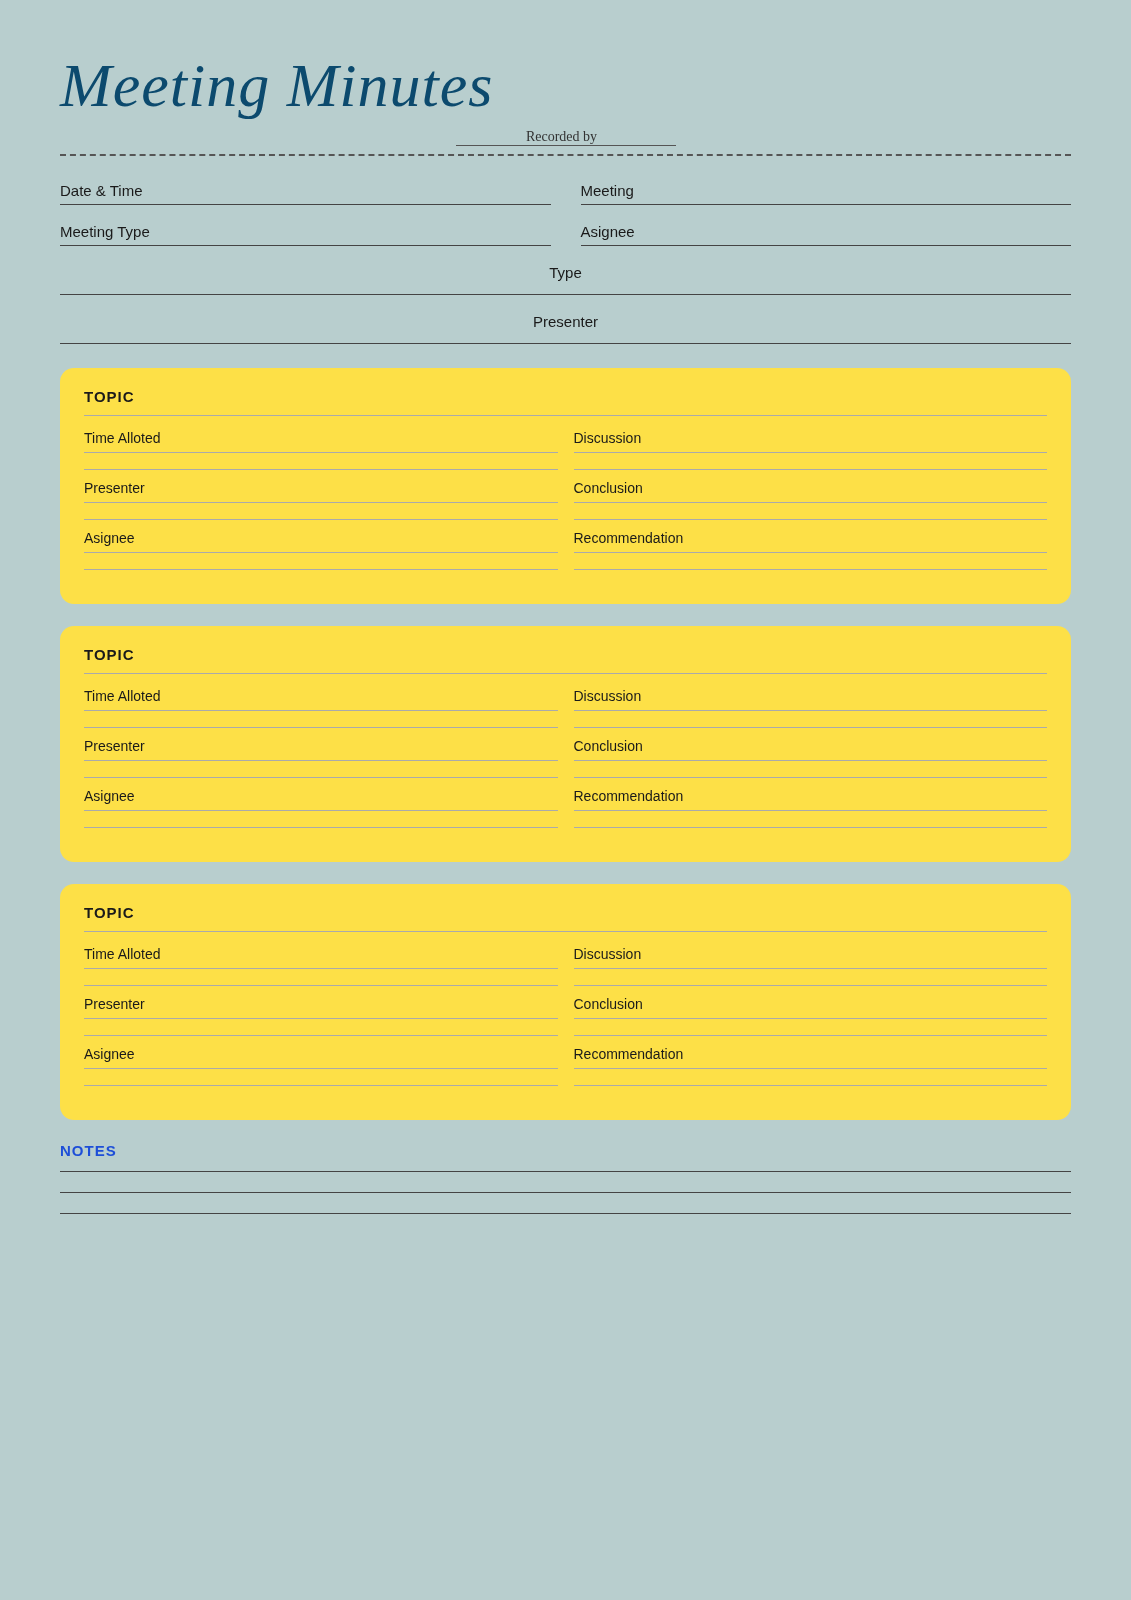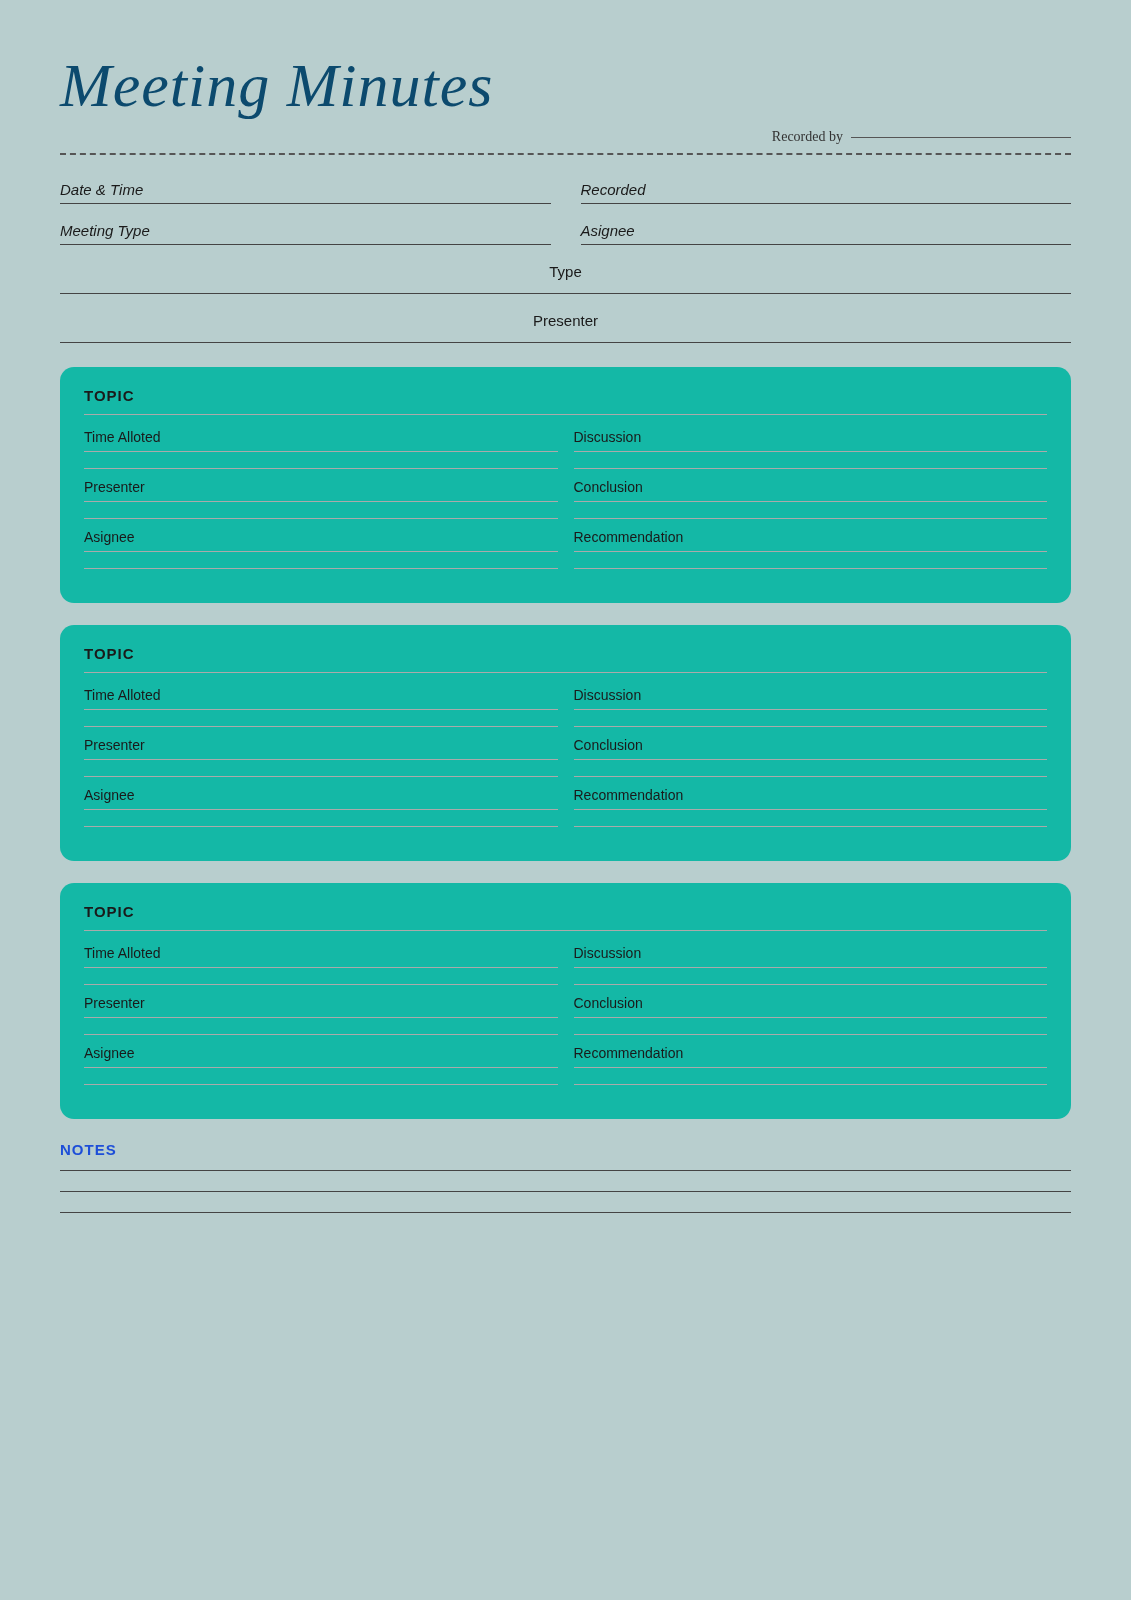--- a/index.html
+++ b/index.html
@@ -26,20 +26,21 @@
       margin-bottom: 8px;
     }
 
     .recorded-by-row {
       display: flex;
       justify-content: flex-end;
       align-items: center;
       margin-bottom: 6px;
       font-size: 14px;
       color: #333;
+      flex-direction: column;
     }
 
     .recorded-by-label {
       font-size: 14px;
       color: #333;
       margin-right: 8px;
     }
 
     .recorded-by-line {
       width: 220px;
@@ -55,21 +56,20 @@
 
     .header-fields {
       width: 100%;
       margin-bottom: 24px;
     }
 
     .header-row {
       display: flex;
       gap: 0;
       margin-bottom: 0;
-      font-style: italic;
     }
 
     .header-field {
       flex: 1;
       padding: 8px 0 4px 0;
       border-bottom: 1.5px solid #444;
       margin-bottom: 10px;
     }
 
     .header-field:first-child {
@@ -85,21 +85,21 @@
 
     .header-field-full {
       width: 100%;
       padding: 8px 0 12px 0;
       border-bottom: 1.5px solid #444;
       margin-bottom: 10px;
       text-align: center;
     }
 
     .topic-card {
-      background-color: #14b8a6;
+      background-color: #fde047;
       border-radius: 14px;
       padding: 20px 24px 24px 24px;
       margin-bottom: 22px;
     }
 
     .topic-header {
       font-size: 15px;
       font-weight: 700;
       font-family: Arial, sans-serif;
       color: #1a1a1a;
@@ -181,21 +181,21 @@
 
 <hr class="dashed-divider">
 
 <div class="header-fields">
 
   <div class="header-row">
     <div class="header-field">
       <span class="header-field-label">Date &amp; Time</span>
     </div>
     <div class="header-field">
-      <span class="header-field-label">Recorded</span>
+      <span class="header-field-label">Meeting</span>
     </div>
   </div>
 
   <div class="header-row">
     <div class="header-field">
       <span class="header-field-label">Meeting Type</span>
     </div>
     <div class="header-field">
       <span class="header-field-label">Asignee</span>
     </div>

